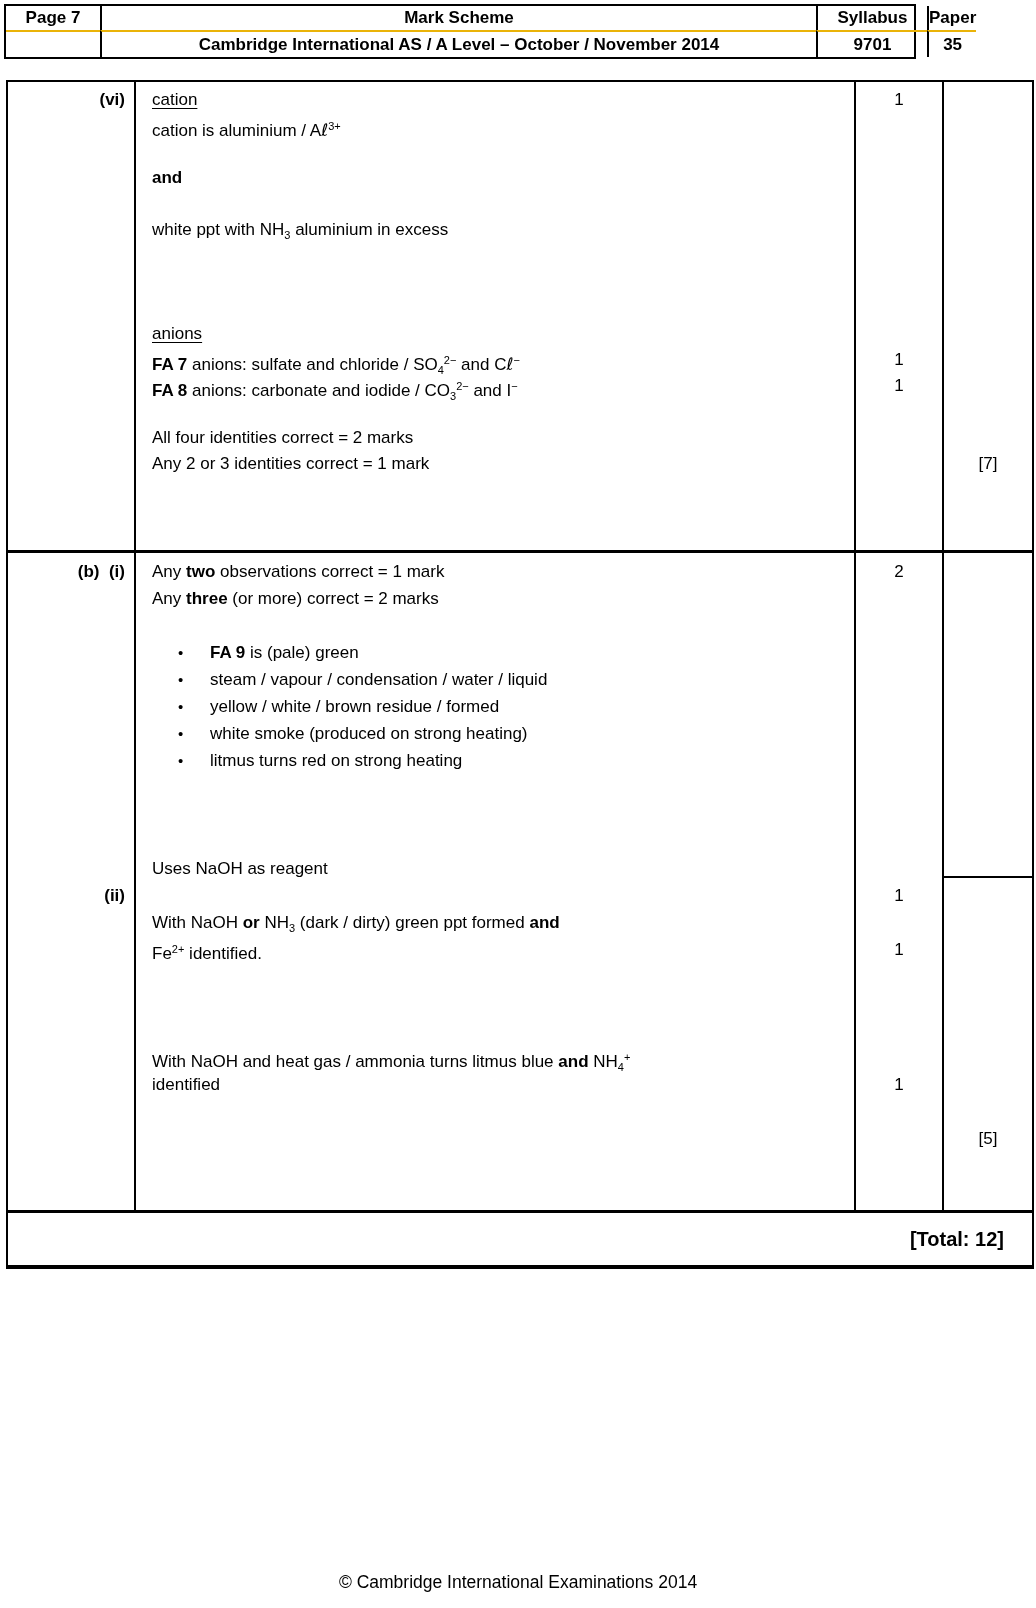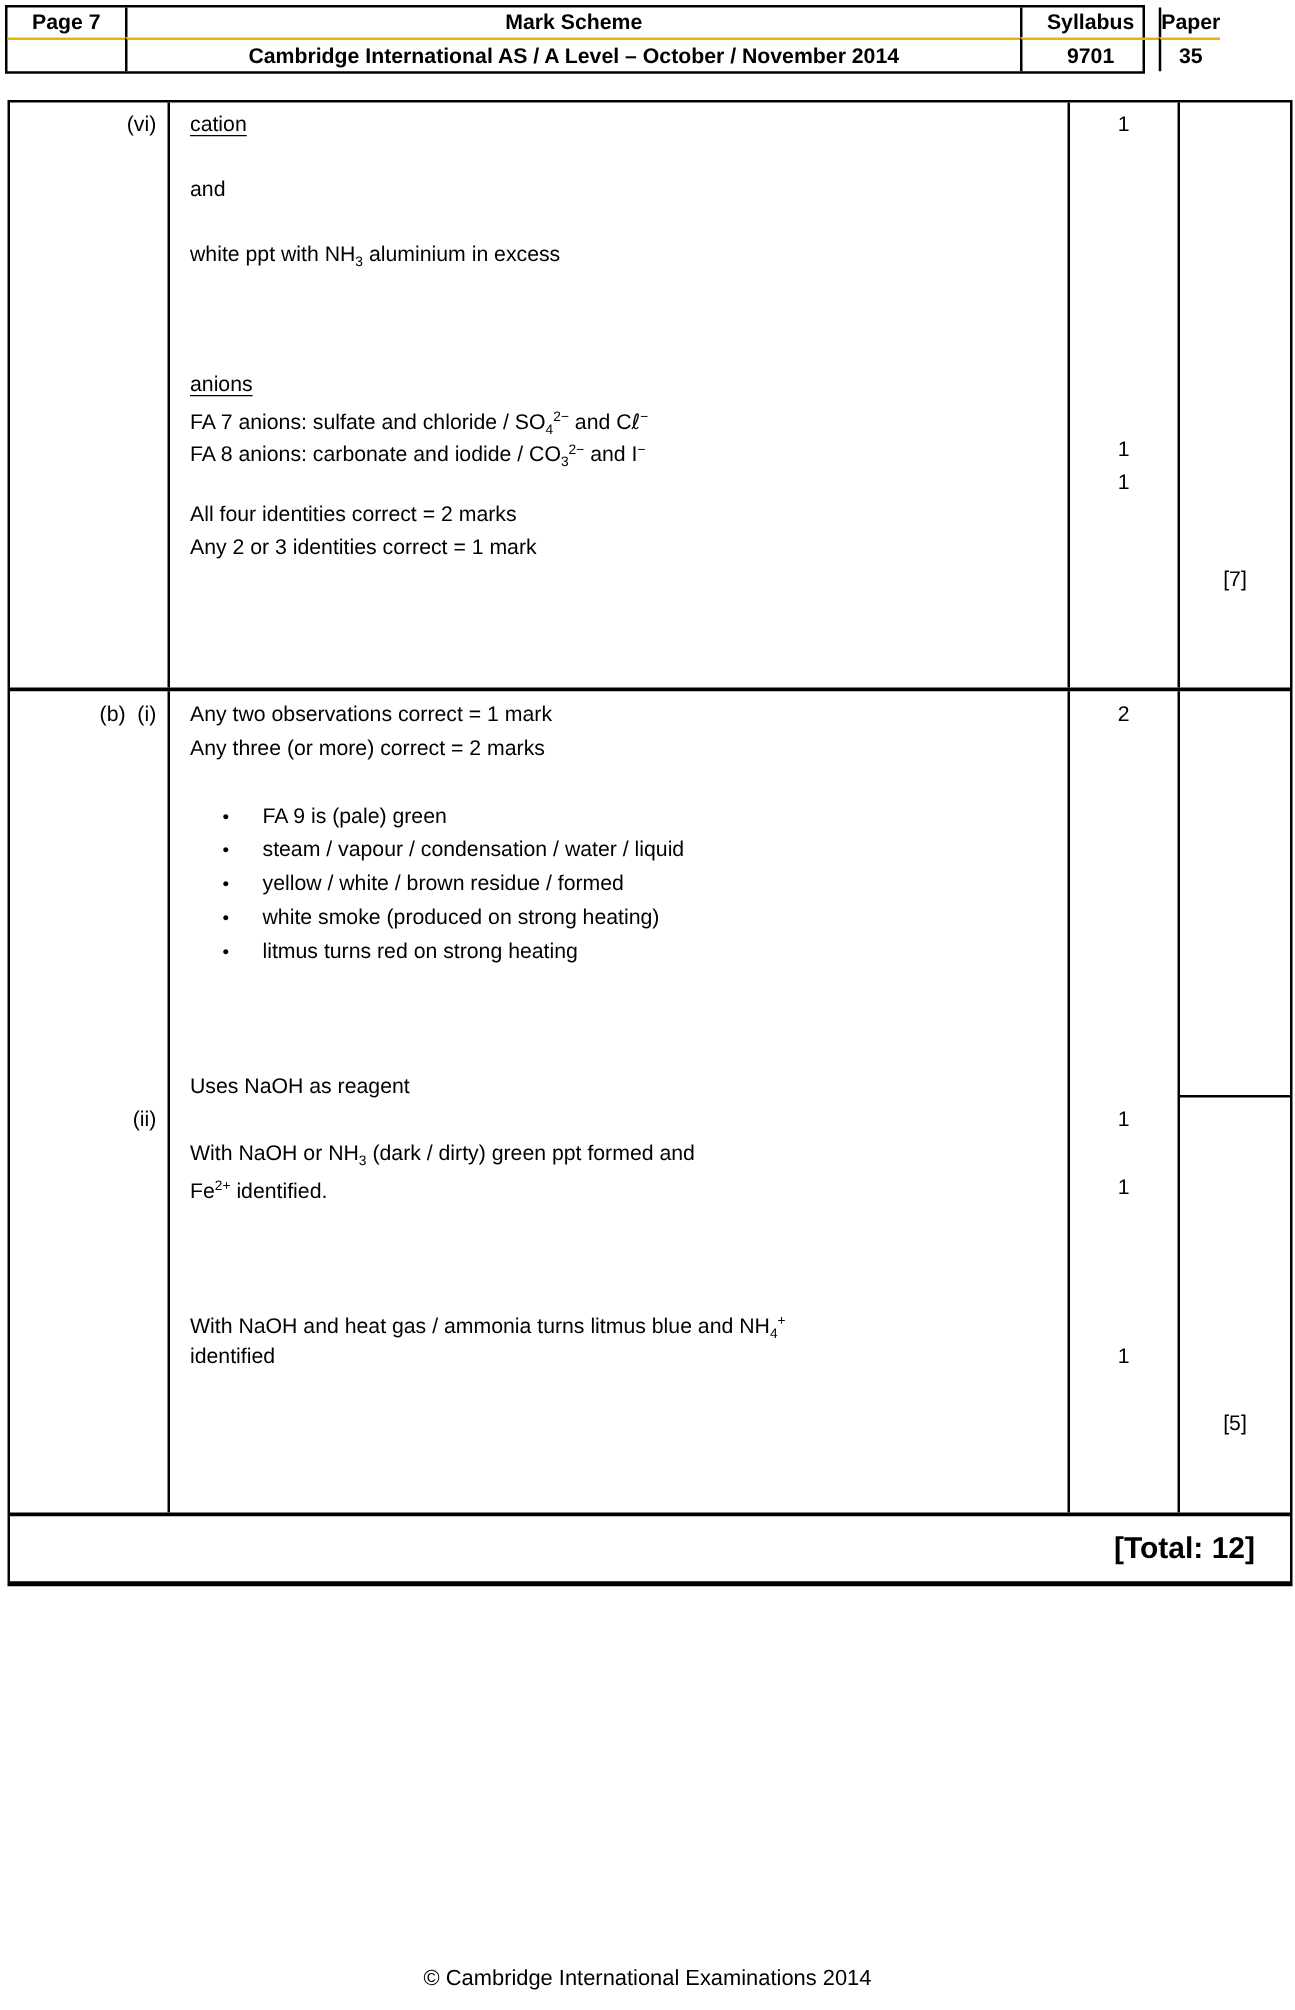--- a/index.html
+++ b/index.html
@@ -46,40 +46,40 @@
   .col-content, .col-marks, .col-total { border-left: 2px solid #000; }
   .col-label .line { font-weight: bold; text-align: right; padding-right: 9px; }
   .col-content { padding-left: 16px; padding-right: 6px; }
   .col-marks .line, .col-total .line { text-align: center; }
 
   .line { height: 26px; line-height: 26px; white-space: pre; }
   .row-b .line { height: 27px; line-height: 27px; }
 
   .bullet { display: inline-block; margin-left: 26px; width: 32px; font-size: 15px; }
 
-  .b { font-weight: normal; margin-top: 43px; }
+  .b { font-weight: bold; margin-top: 43px; }
   .u { text-decoration: underline; text-underline-offset: 3px; }
   .sup { font-size: 11px; vertical-align: 6px; letter-spacing: 0; }
   .sub { font-size: 11px; vertical-align: -4px; }
   .scr { font-family: "DejaVu Serif", "DejaVu Sans", serif; font-style: italic; }
 
   
   .row-b .col-total::before {
     content: ""; position: absolute; left: 0; right: 0; top: 323px;
     border-top: 2px solid #000;
   }
 
   
   .ms-row.row-total {
     height: 55px; border-top: 3px solid #000;
     grid-template-columns: 1fr;
   }
   .total-cell {
     display: flex; align-items: center; justify-content: flex-end;
-    padding-right: 28px; font-weight: bold; font-size: 24px;
+    padding-right: 28px; font-weight: bold; font-size: 20px;
   }
 
   
   .footer {
     position: absolute; left: 0; top: 1572px; width: 100%;
     text-align: center; font-size: 17.5px;
   }
 </style>
 </head>
 <body>
@@ -111,20 +111,21 @@
           <div class="line"></div>
           <div class="line"></div>
           <div class="line"></div>
           <div class="line"></div>
           <div class="line"></div>
           <div class="line"></div>
           <div class="line"></div>
         </div>
       <div class="col col-content">
           <div class="line"><span class="u">cation</span></div>
+          <div class="line"><span>cation is aluminium / A</span><span class="scr">ℓ</span><span class="sup">3+</span></div>
           <div class="line"></div>
           <div class="line"><span class="b">and</span></div>
           <div class="line"></div>
           <div class="line"><span>white ppt with NH</span><span class="sub">3</span><span> aluminium in excess</span></div>
           <div class="line"></div>
           <div class="line"></div>
           <div class="line"></div>
           <div class="line"><span class="u">anions</span></div>
           <div class="line"><span class="b">FA 7</span><span> anions: sulfate and chloride / SO</span><span class="sub">4</span><span class="sup">2−</span><span> and C</span><span class="scr">ℓ</span><span class="sup">−</span></div>
           <div class="line"><span class="b">FA 8</span><span> anions: carbonate and iodide / CO</span><span class="sub">3</span><span class="sup">2−</span><span> and I</span><span class="sup">−</span></div>

